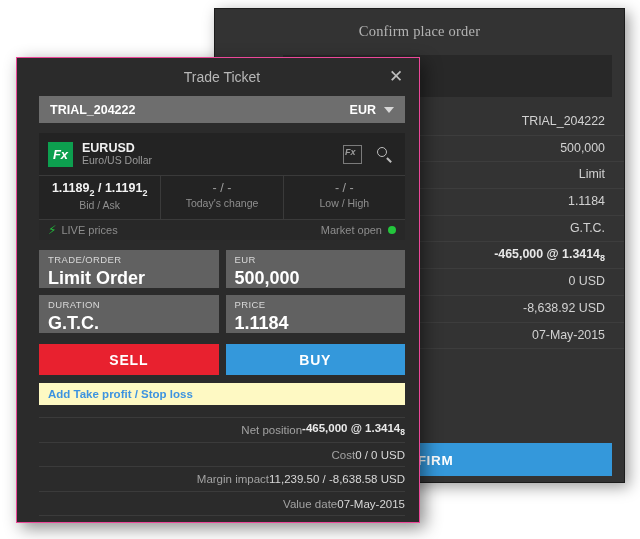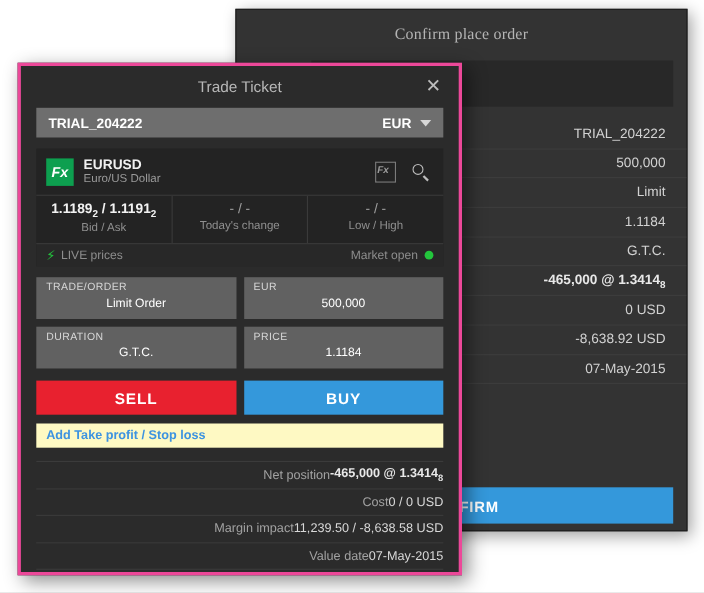--- a/index.html
+++ b/index.html
@@ -43,23 +43,23 @@
     display:block;width:100%;height:33px;line-height:33px;
     background:#3498db;border:0;color:#ffffff;
     font-size:13.5px;font-weight:bold;letter-spacing:.7px;
     text-align:center;cursor:pointer;
     font-family:"Liberation Sans","DejaVu Sans",sans-serif;
   }
 
   
   .ticket{
     position:absolute;left:16px;top:57px;width:404px;height:466px;
-    background:#2b2b2b;border:3px solid #ec4899;
+    background:#2b2b2b;border:1px solid #ec4899;
     box-shadow:5px 5px 16px rgba(0,0,0,.45);
-    box-sizing:border-box;overflow:hidden;
+    box-sizing:border-box;overflow:hidden;padding-left:8px;
   }
   .ticket-titlebar{
     position:relative;height:38px;line-height:38px;text-align:center;
     color:#b8b8b8;font-size:14px;
   }
   .ticket-close{
     position:absolute;right:9px;top:0;width:28px;height:38px;
     line-height:38px;text-align:center;color:#bdbdbd;font-size:17px;
     cursor:pointer;
   }
@@ -126,21 +126,21 @@
   .live-text{color:#8d8d8d;font-size:11px;flex:1;}
   .market-text{color:#8d8d8d;font-size:11px;margin-right:6px;}
   .market-dot{width:8px;height:8px;border-radius:50%;background:#23c53c;}
 
   .fields{margin:10px 14px 4px 14px;display:flex;flex-wrap:wrap;gap:7px;}
   .field{
     flex:1 1 calc(50% - 4px);background:#616161;height:38px;
     padding:4px 9px 0 9px;box-sizing:border-box;cursor:pointer;
   }
   .field-lbl{color:#d8d8d8;font-size:9.5px;letter-spacing:.4px;line-height:1.35;}
-  .field-val{color:#ffffff;font-size:11px;font-weight:normal;line-height:1.3;text-align:center;}
+  .field-val{color:#ffffff;font-size:18px;font-weight:bold;line-height:1.3;}
 
   .action-row{margin:11px 14px 0 14px;display:flex;gap:7px;}
   .btn-sell,.btn-buy{
     flex:1;height:31px;line-height:31px;text-align:center;border:0;
     color:#ffffff;font-size:14px;font-weight:bold;letter-spacing:.8px;cursor:pointer;
     font-family:"Liberation Sans","DejaVu Sans",sans-serif;
   }
   .btn-sell{background:#e8212f;}
   .btn-buy{background:#3498db;}
 

